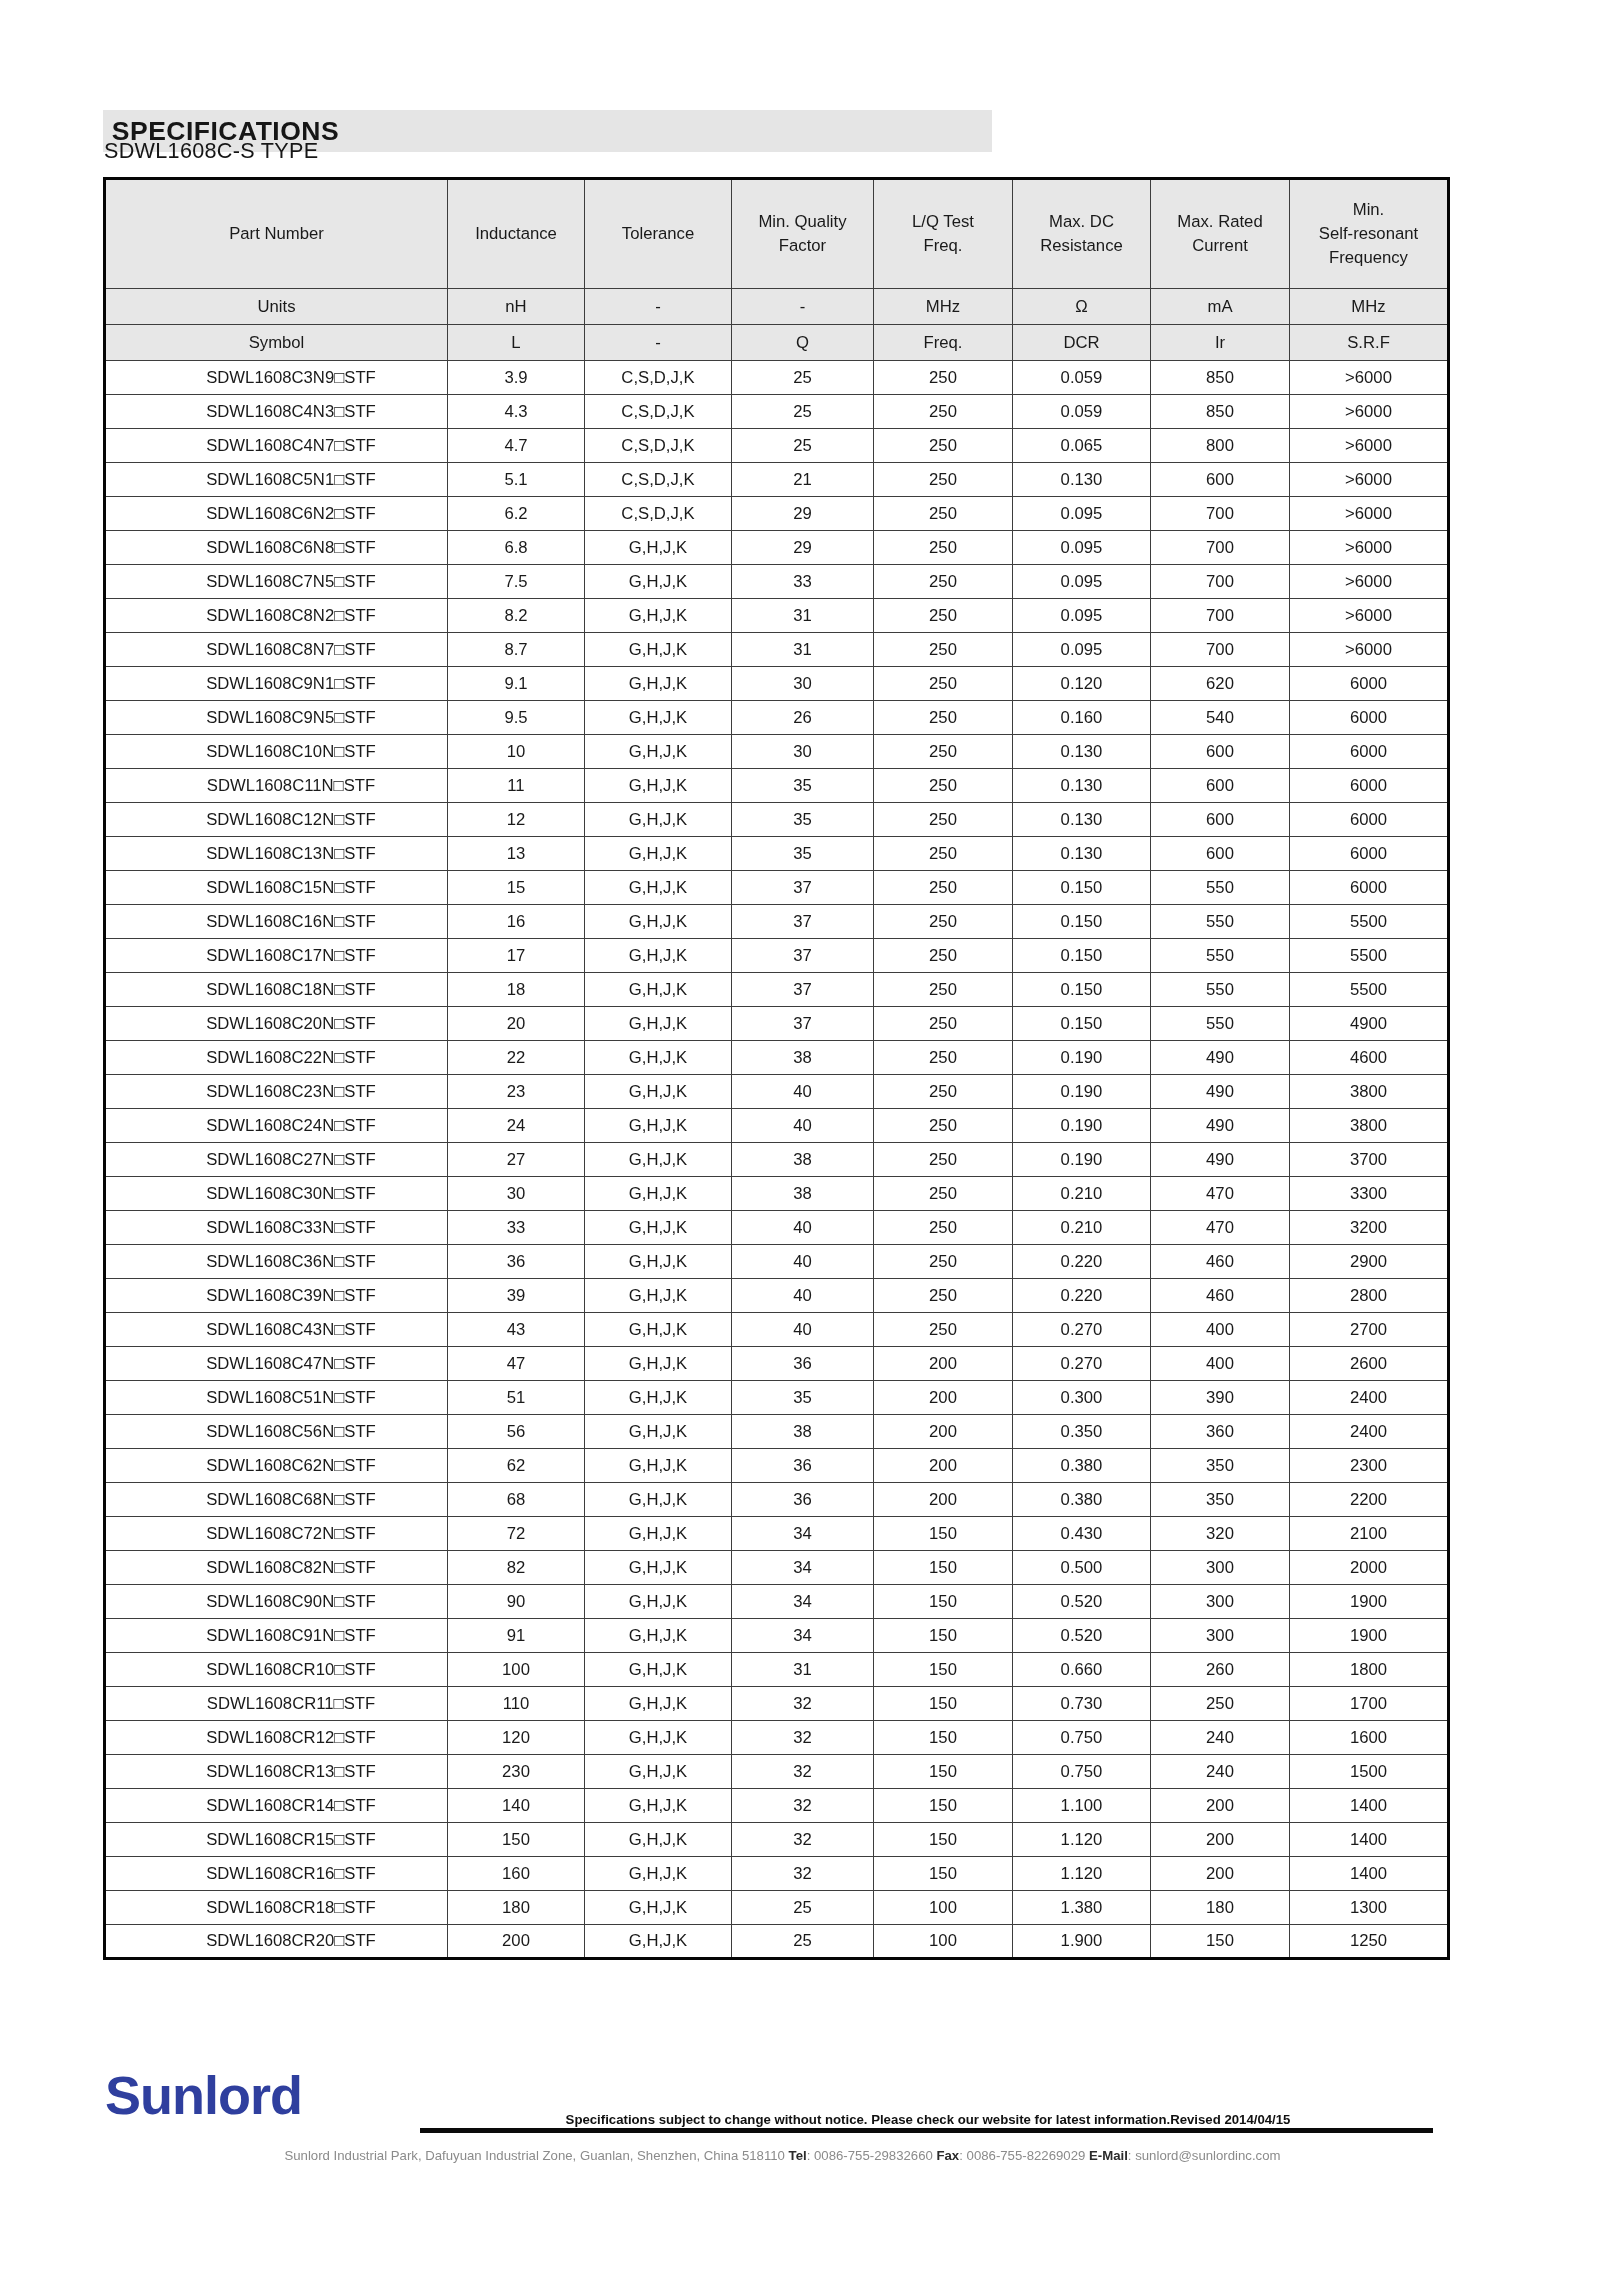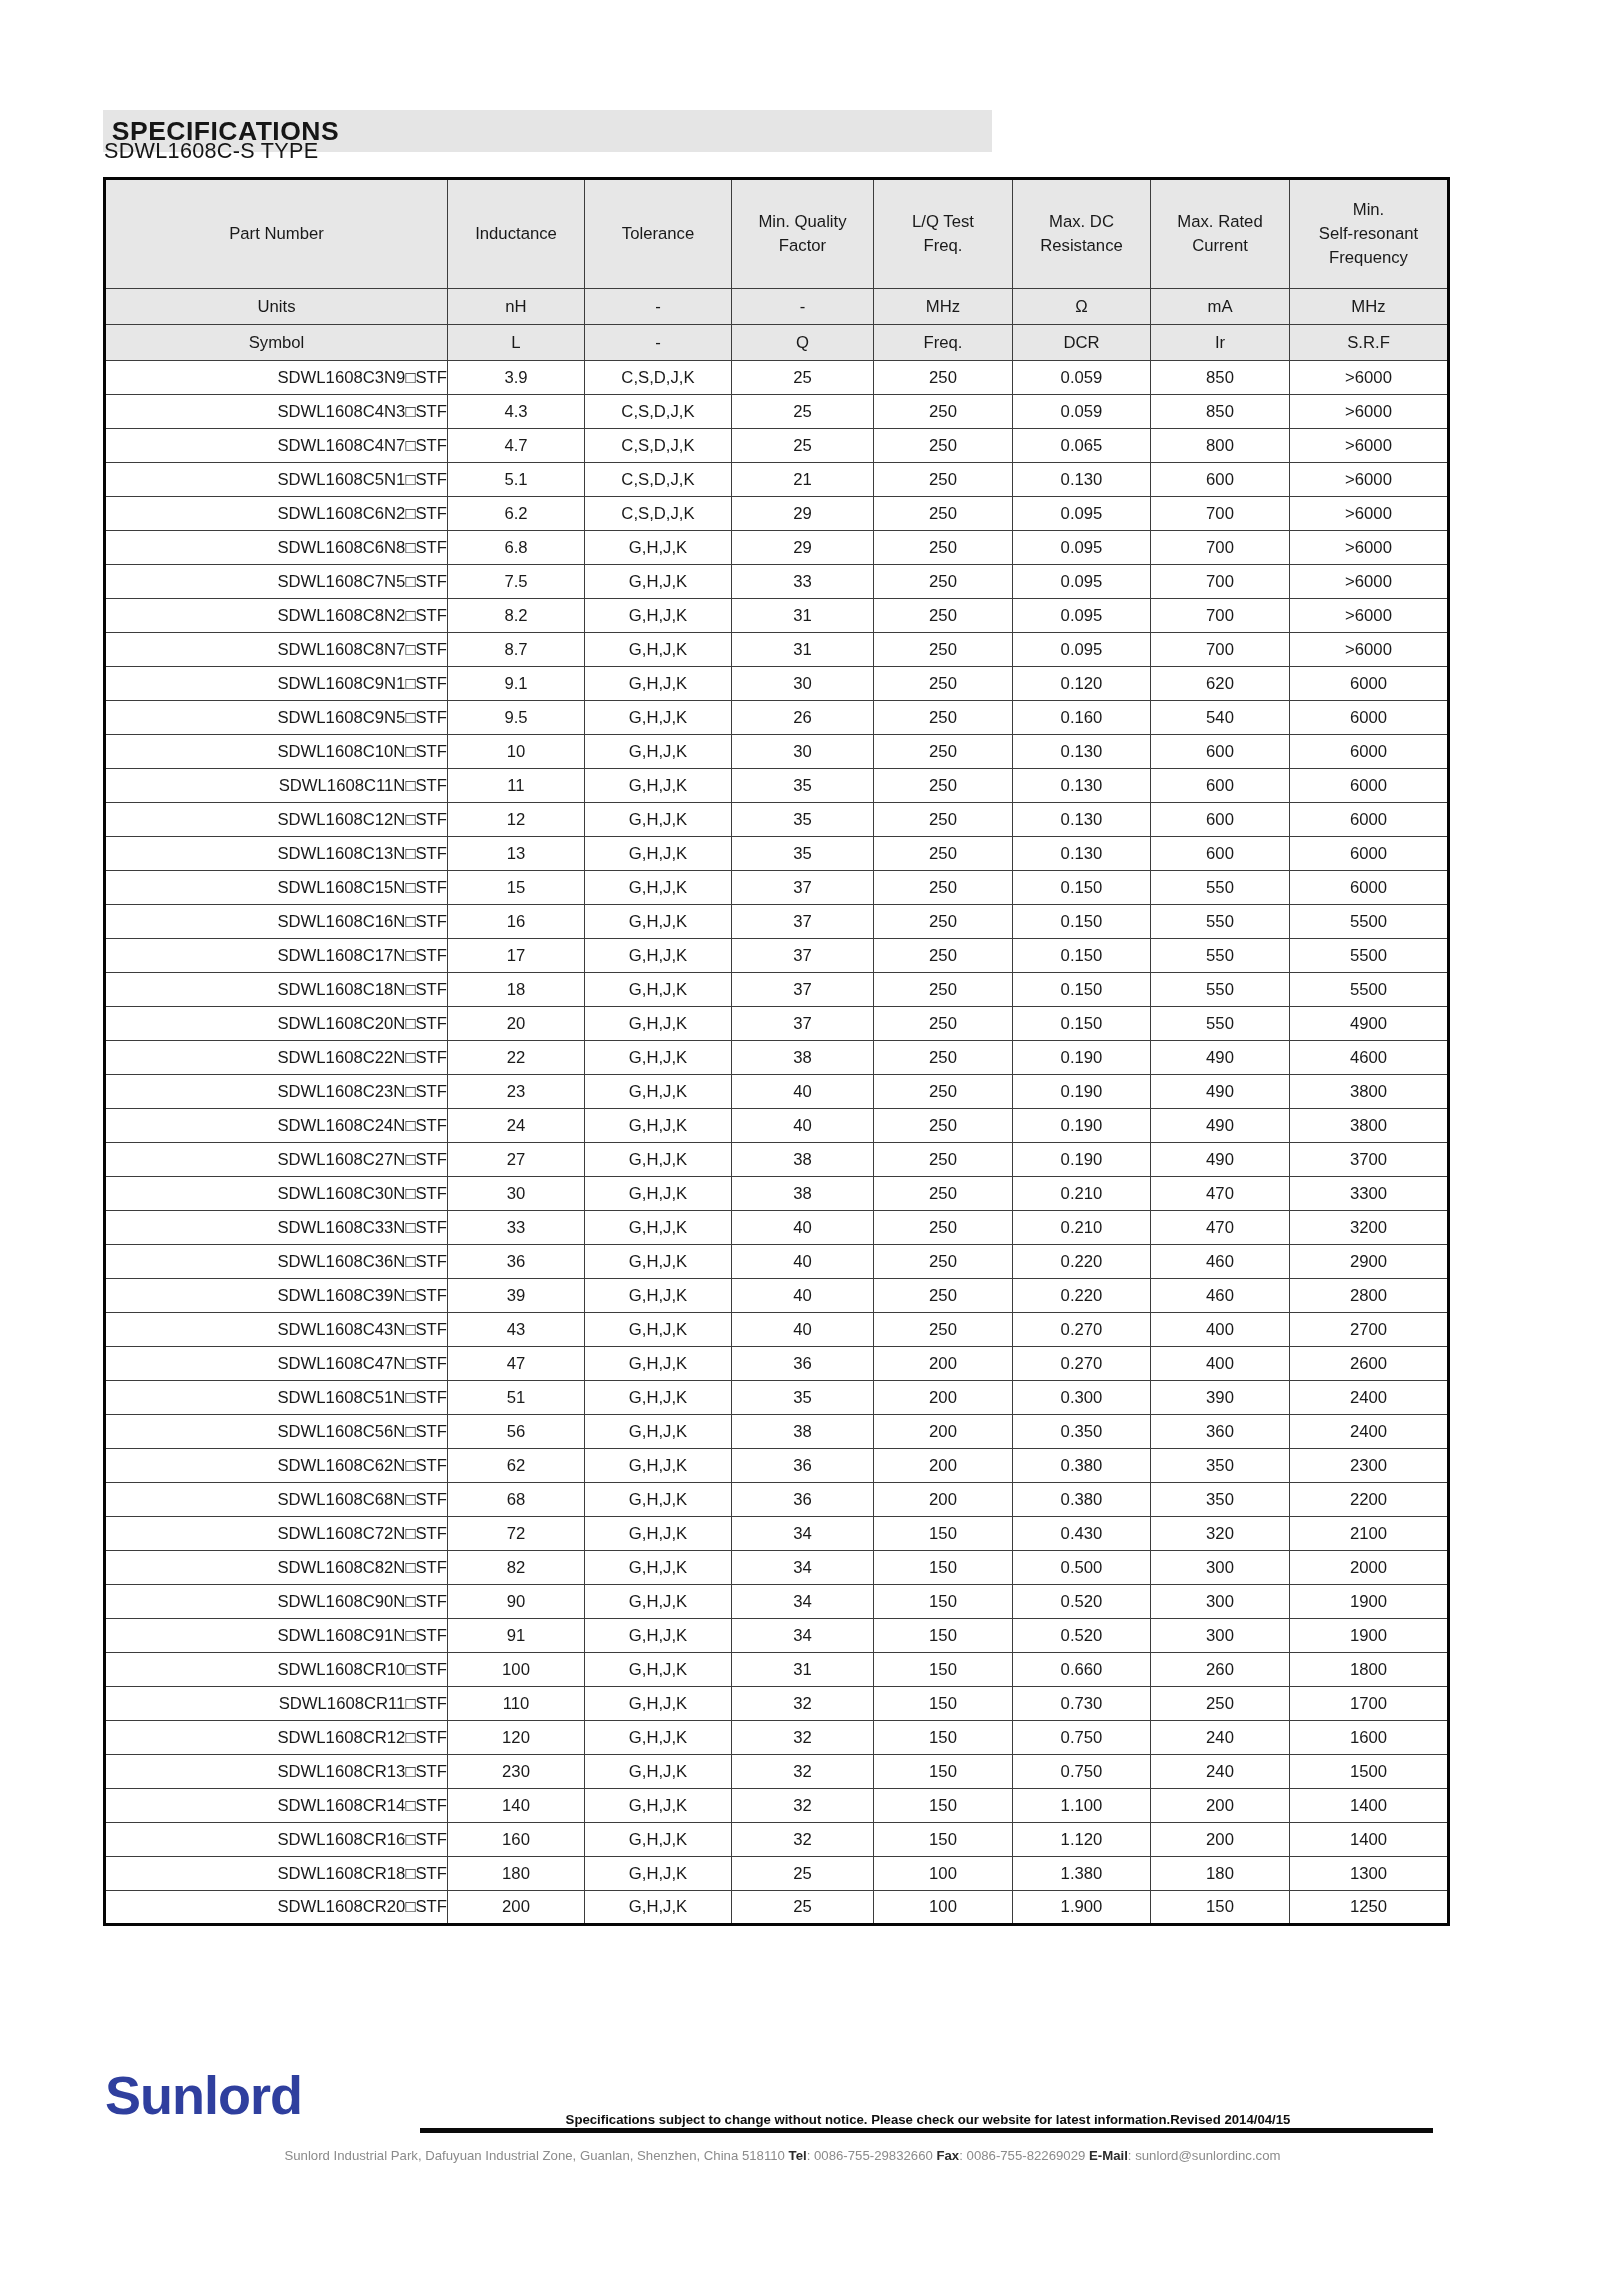--- a/index.html
+++ b/index.html
@@ -37,21 +37,21 @@
   table.spec th, table.spec td {
     border: 1px solid #3d3d3d;
     padding: 0;
     font-weight: normal;
     overflow: hidden;
   }
   thead th { background: #e7e7e7; }
   tr.hrow-main th { height: 110px; line-height: 1.45; white-space: pre-line; }
   tr.hrow-units th, tr.hrow-symbol th { height: 36px; }
   tbody td { height: 34px; background: #ffffff; }
-  tbody td.pn { text-align: right; padding-left: 29px; }
+  tbody td.pn { text-align: center; padding-left: 29px; }
   .logo {
     position: absolute; left: 105px; top: 2064px;
     font-size: 54px; font-weight: bold; color: #2f3f9e;
     letter-spacing: -1px;
   }
   .notice-row {
     position: absolute; left: 423px; top: 2104px; width: 1010px;
     display: flex; justify-content: center; align-items: baseline;
     font-size: 13.2px; font-weight: bold; color: #111;
     white-space: nowrap;
@@ -551,20 +551,30 @@
         <td class="pn">SDWL1608CR14□STF</td>
         <td>140</td>
         <td>G,H,J,K</td>
         <td>32</td>
         <td>150</td>
         <td>1.100</td>
         <td>200</td>
         <td>1400</td>
       </tr>
       <tr>
+        <td class="pn">SDWL1608CR15□STF</td>
+        <td>150</td>
+        <td>G,H,J,K</td>
+        <td>32</td>
+        <td>150</td>
+        <td>1.120</td>
+        <td>200</td>
+        <td>1400</td>
+      </tr>
+      <tr>
         <td class="pn">SDWL1608CR16□STF</td>
         <td>160</td>
         <td>G,H,J,K</td>
         <td>32</td>
         <td>150</td>
         <td>1.120</td>
         <td>200</td>
         <td>1400</td>
       </tr>
       <tr>

